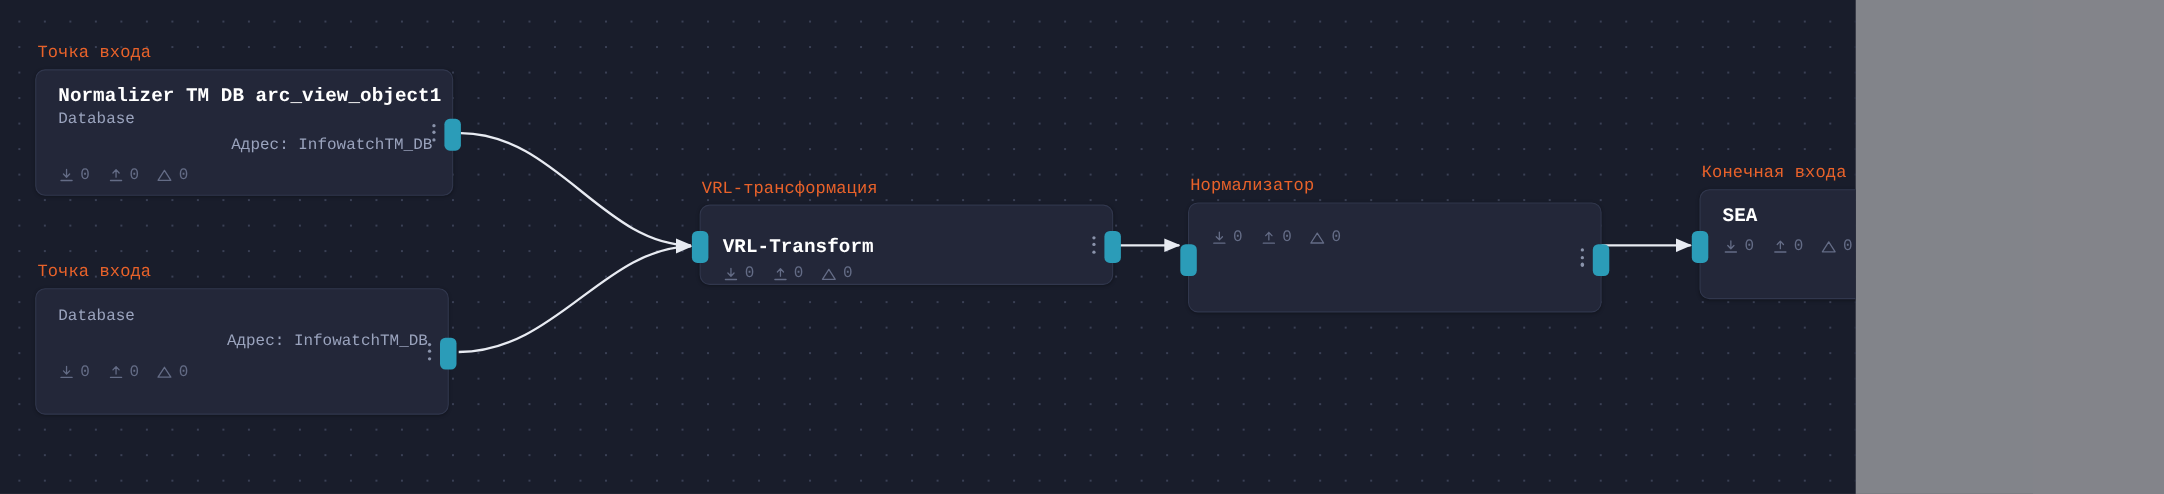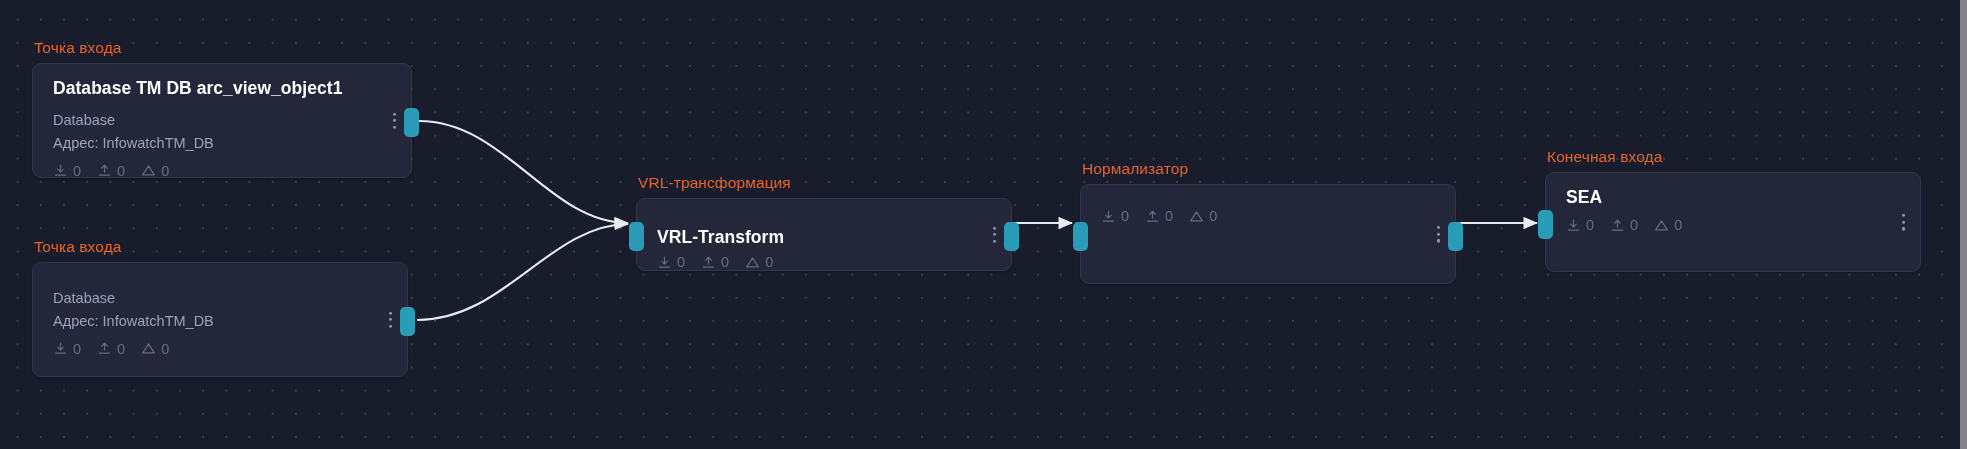--- a/index.html
+++ b/index.html
@@ -11,27 +11,28 @@
     width: 1967px;
     height: 449px;
     overflow: hidden;
     font-family: "Liberation Sans", sans-serif;
     -webkit-font-smoothing: antialiased;
   }
 
   
   #canvas {
     position: relative;
-    width: 1960px;
+    width: 1687px;
     height: 449px;
     background-color: #191d2b;
     background-image: radial-gradient(circle, #3a4055 1.1px, transparent 1.2px);
     background-size: 23.2px 23.2px;
     background-position: 6px 8px;
     overflow: hidden;
+    font-family: Liberation Mono, monospace;
   }
 
   
   #edges {
     position: absolute;
     inset: 0;
     width: 1967px;
     height: 449px;
     pointer-events: none;
     z-index: 1;
@@ -66,27 +67,27 @@
     box-shadow: 0 1px 3px rgba(0,0,0,0.28);
   }
   .node-title {
     font-size: 17.5px;
     font-weight: bold;
     color: #ffffff;
     white-space: nowrap;
     letter-spacing: 0.05px;
   }
   .node-sub {
-    margin-top: 12px;
+    margin-top: 2px;
     font-size: 14.5px;
     color: #9aa3bd;
     line-height: 1.33;
     white-space: nowrap;
   }
-  .node-sub.tight { margin-top: 4px; }
+  .node-sub.tight { margin-top: 4px; text-align: right; }
 
   
   .stats {
     display: flex;
     align-items: center;
     gap: 16px;
     margin-top: 9px;
   }
   .stat {
     display: flex;
@@ -145,21 +146,21 @@
     <path class="edge-path" marker-end="url(#arrow)" d="M 417 320 C 505 320, 549 225, 628 224"></path>
 
     <path class="edge-path" marker-end="url(#arrow)" d="M 1010 223 L 1072 223"></path>
 
     <path class="edge-path" marker-end="url(#arrow)" d="M 1450 223 L 1537 223"></path>
   </svg>
 
   <div class="node" style="left:32px; top:63px; width:380px;">
     <div class="node-label">Точка входа</div>
     <div class="node-card" style="height:115px;">
-      <div class="node-title">Database TM DB arc_view_object1</div>
+      <div class="node-title">Normalizer TM DB arc_view_object1</div>
       <div class="node-sub">Database</div>
       <div class="node-sub tight">Адрес: InfowatchTM_DB</div>
       <div class="stats">
         <span class="stat">
           <svg width="15" height="15" viewBox="0 0 16 16">
             <path d="M8 2.2 v7.2 M5 6.6 L8 9.7 L11 6.6 M2.6 12.9 h10.8" fill="none" stroke="#646c86" stroke-width="1.25" stroke-linecap="round" stroke-linejoin="round"></path>
           </svg>
           <span>0</span>
         </span>
         <span class="stat">
@@ -211,21 +212,21 @@
       </div>
       <div class="kebab">
         <i></i>
         <i></i>
         <i></i>
       </div>
       <div class="port out" style="top:44px;"></div>
     </div>
   </div>
 
-  <div class="node" style="left:636px; top:198px; width:376px;">
+  <div class="node" style="left:636px; top:186px; width:376px;">
     <div class="node-label">VRL-трансформация</div>
     <div class="node-card" style="height:73px; padding-top:28px;">
       <div class="node-title">VRL-Transform</div>
       <div class="stats" style="margin-top:6px;">
         <span class="stat">
           <svg width="15" height="15" viewBox="0 0 16 16">
             <path d="M8 2.2 v7.2 M5 6.6 L8 9.7 L11 6.6 M2.6 12.9 h10.8" fill="none" stroke="#646c86" stroke-width="1.25" stroke-linecap="round" stroke-linejoin="round"></path>
           </svg>
           <span>0</span>
         </span>

